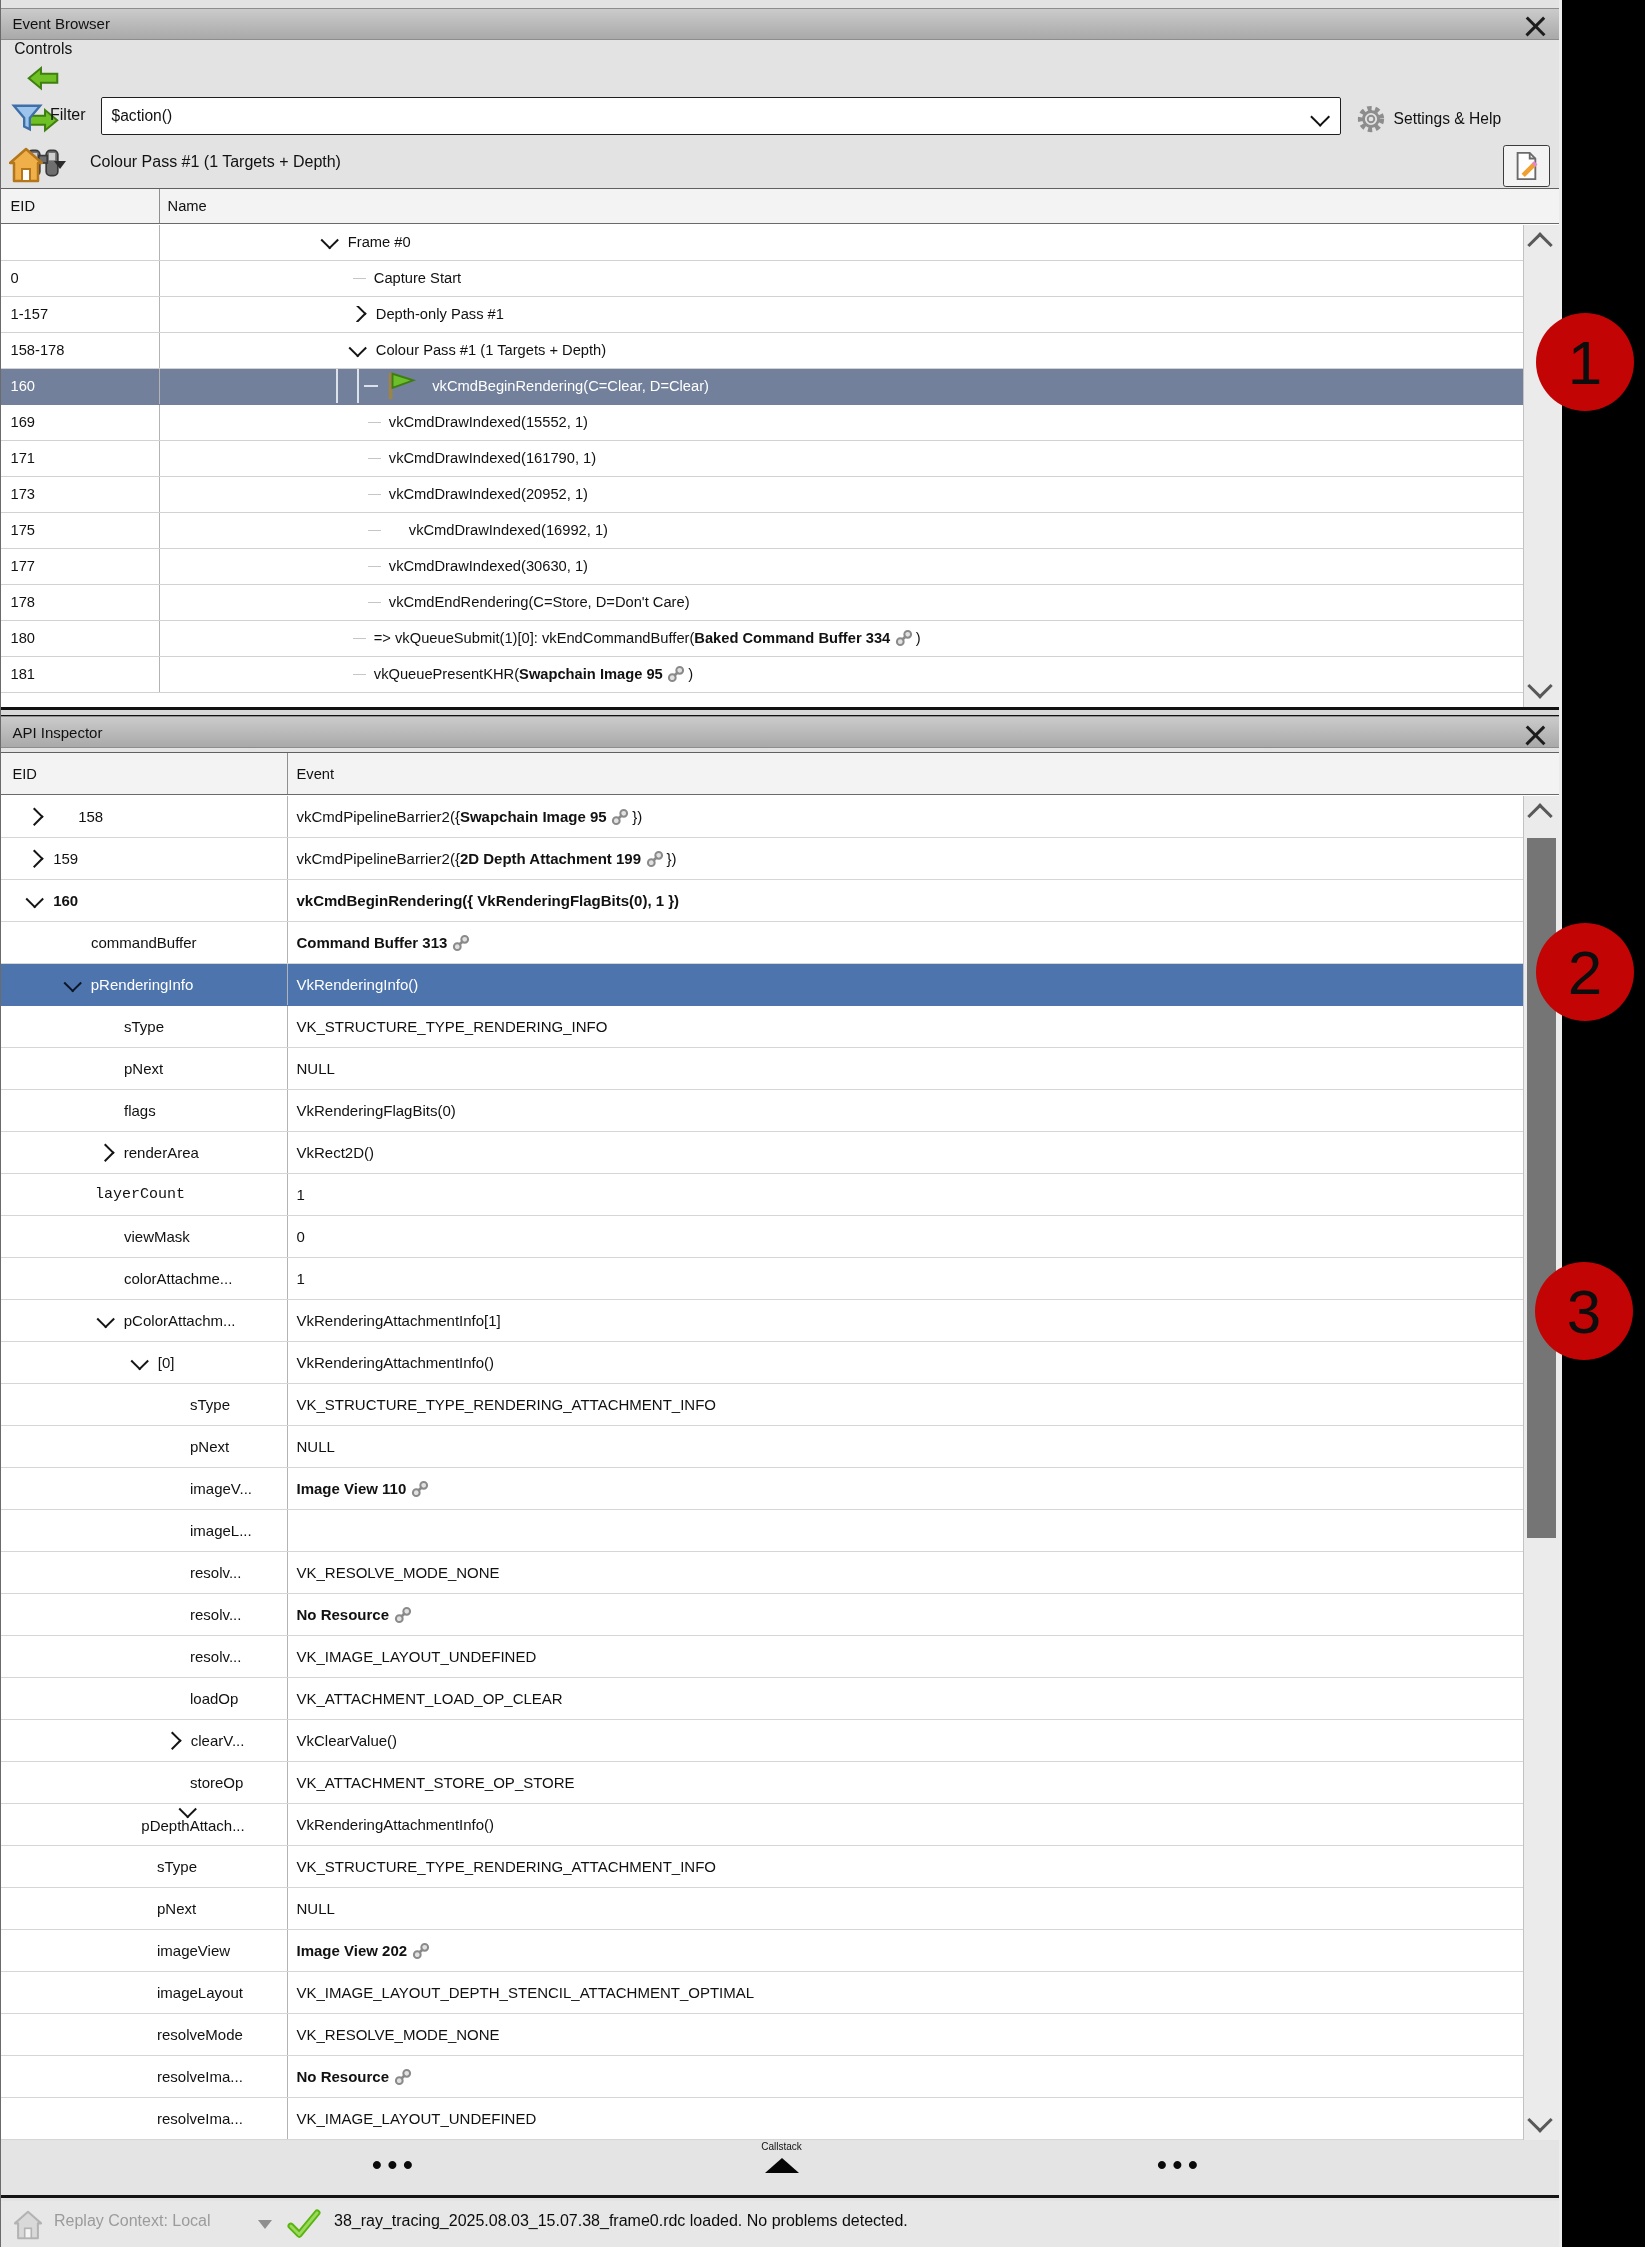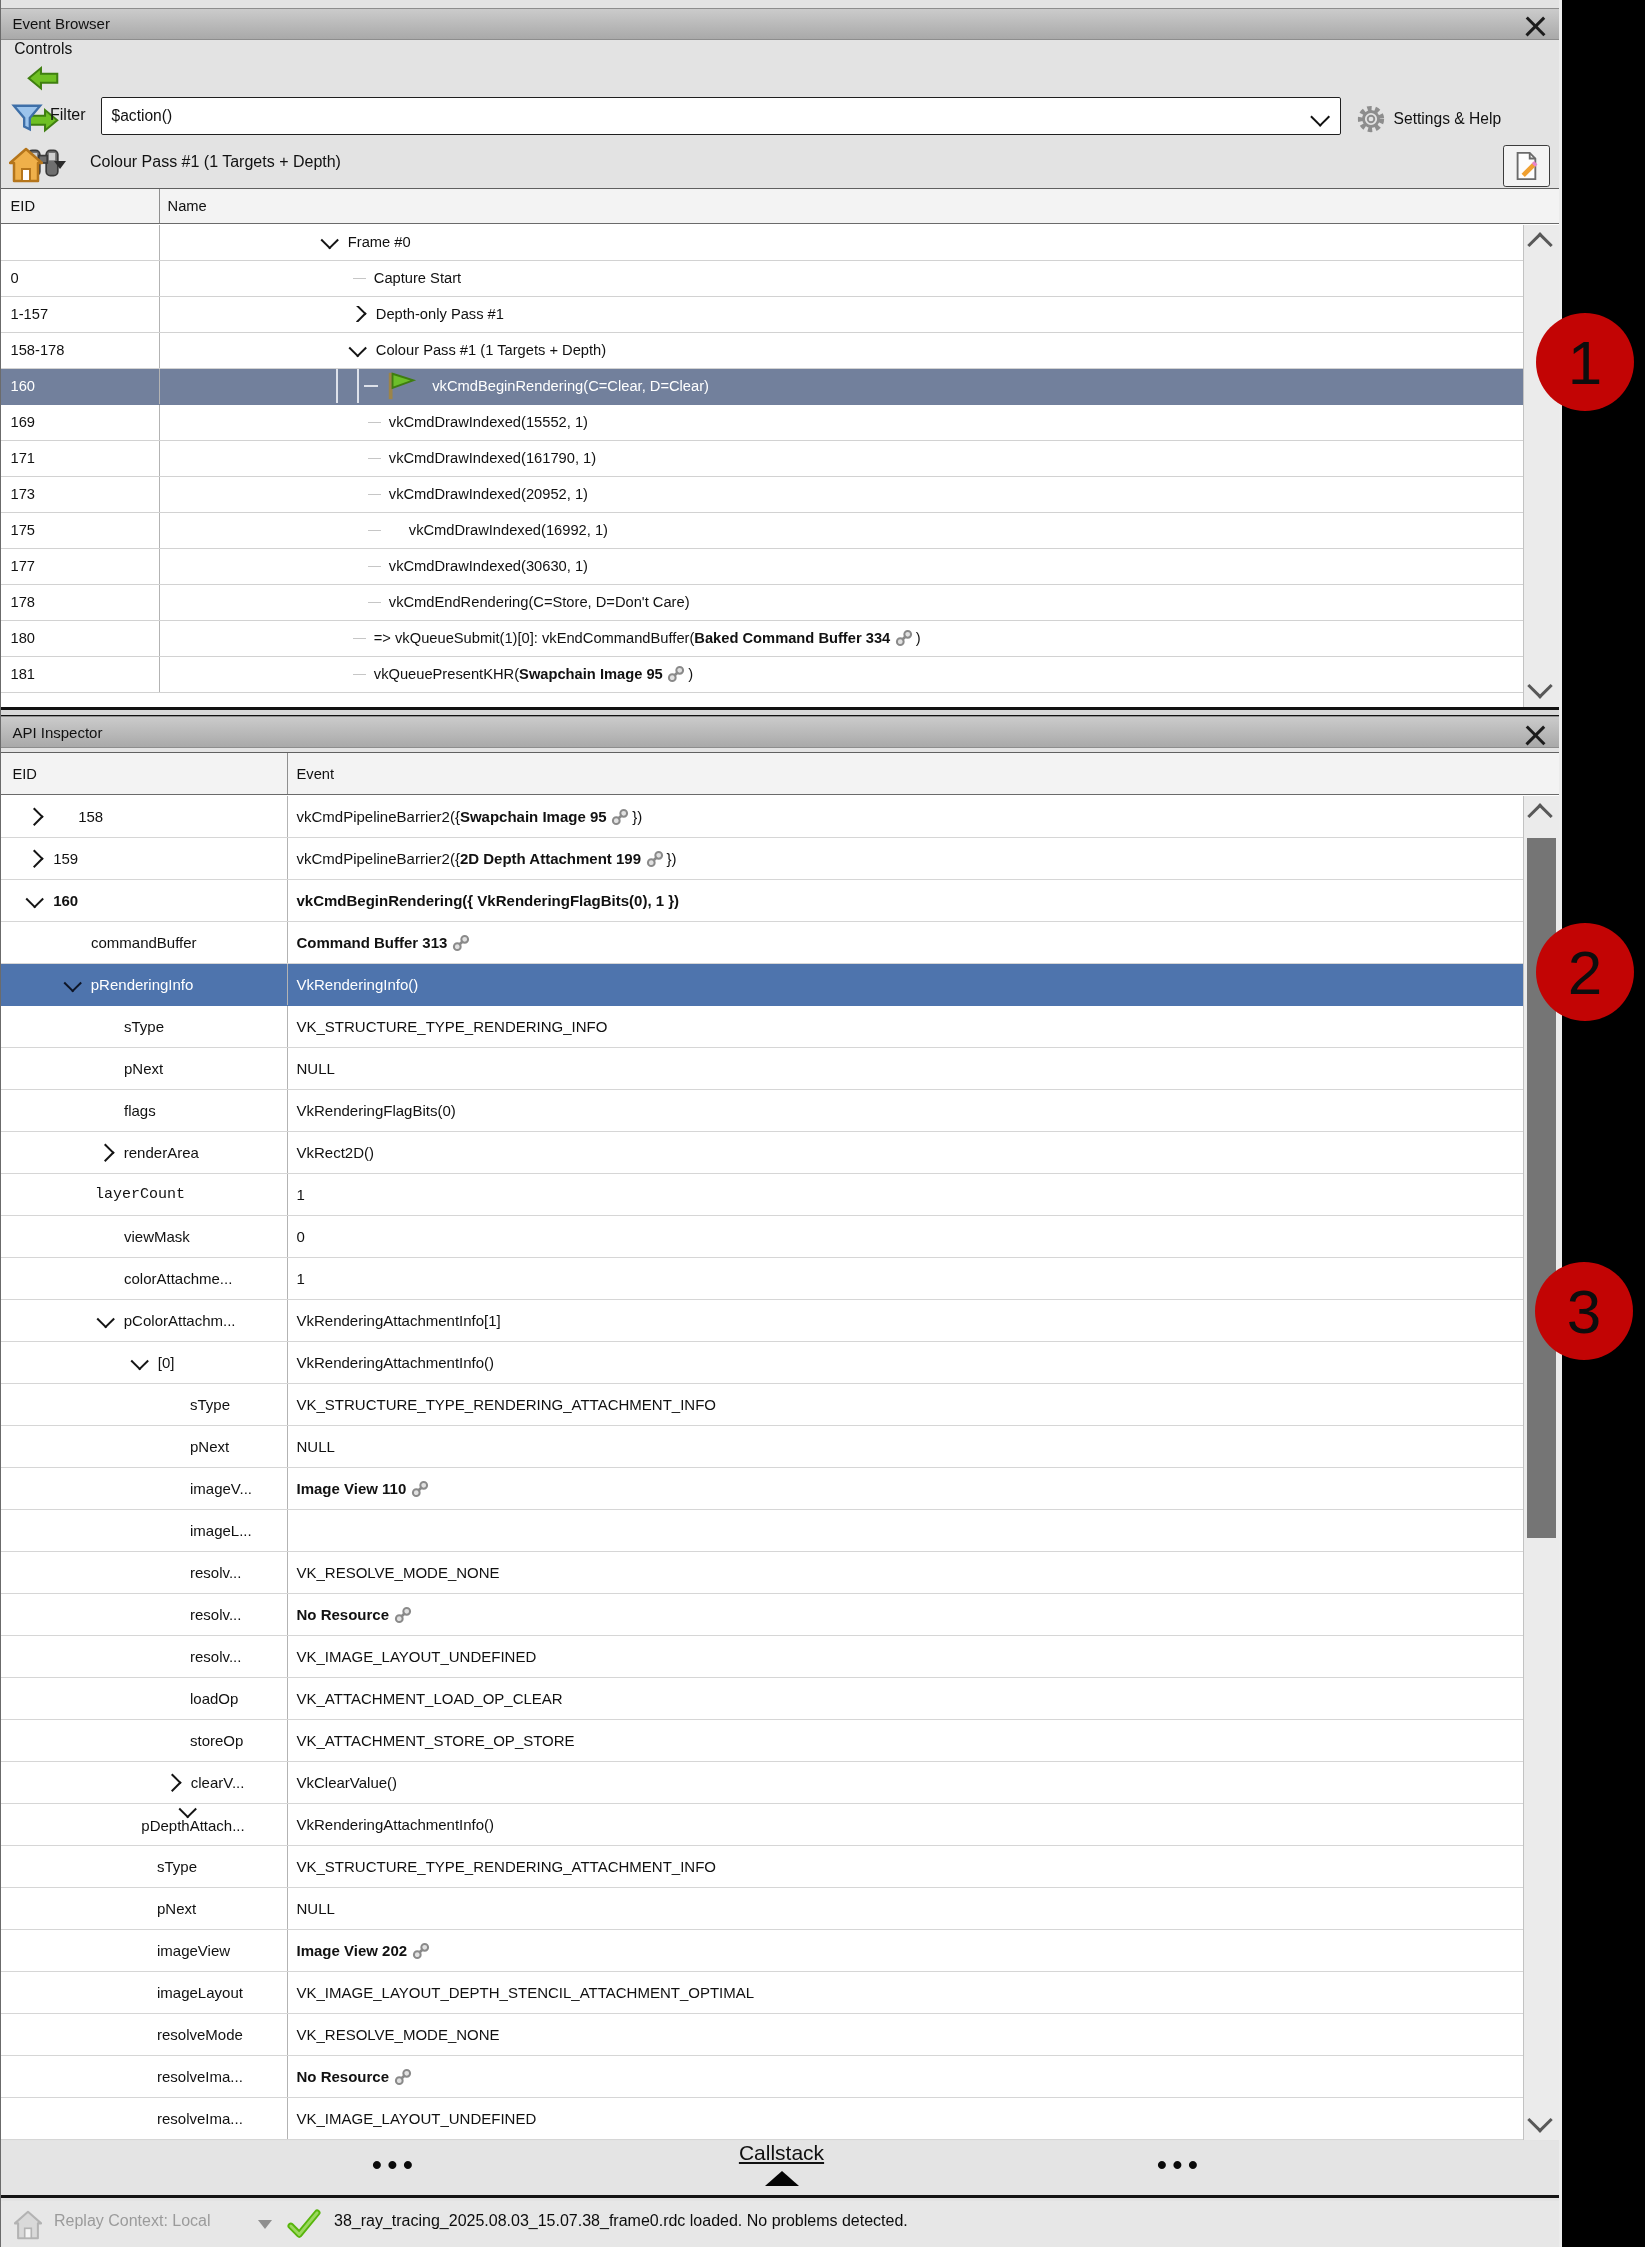--- a/index.html
+++ b/index.html
@@ -82,21 +82,21 @@
   .sarr.down{bottom:11.4px;transform:rotate(45deg);}
   .sthumb{position:absolute;left:2.8px;right:2.8px;background:#757575;}
   
   .psep{position:absolute;left:0;right:0;top:707px;height:9.5px;background:#d8d8d8;
         border-top:3.8px solid #111;border-bottom:2.8px solid #111;box-sizing:border-box;}
   .footer{position:absolute;left:0;right:0;top:2141px;height:57px;background:#E4E4E4;
         border-bottom:3.8px solid #141414;box-sizing:border-box;}
   .dots{position:absolute;top:7.6px;font-size:28px;font-weight:bold;letter-spacing:5.7px;color:#0a0a0a;}
   #dotsL{left:371px;} #dotsR{left:1156px;}
   .callstack{position:absolute;left:700px;top:0px;width:161px;text-align:center;}
-  .callstack .lbl{font-size:21px;text-decoration:underline;}
+  .callstack .lbl{font-size:10px;}
   .tri-up{width:0;height:0;border-left:17px solid transparent;border-right:17px solid transparent;
         border-bottom:15px solid #050505;margin:5.7px auto 0;}
   .statusbar{position:absolute;left:0;right:0;top:2201px;height:46px;background:#E7E7E7;}
   .status-ctx{position:absolute;left:53px;top:11.4px;font-size:16px;color:#9b9b9b;}
   .status-caret{position:absolute;left:257px;top:19px;width:0;height:0;border-left:7.6px solid transparent;
         border-right:7.6px solid transparent;border-top:9.5px solid #8f8f8f;}
   .status-msg{position:absolute;left:333px;top:11.4px;font-size:16px;color:#0c0c0c;}
   
   .mark{position:absolute;width:98px;height:98px;border-radius:49px;background:#C20404;
         color:#0d0d0d;display:flex;align-items:center;justify-content:center;
@@ -579,34 +579,34 @@
           </div>
           <div class="arow">
             <div class="c1" style="padding-left: 189px;">
               <span>loadOp</span>
             </div>
             <div class="c2" style="padding-left: 8.5px;">
               <span>VK_ATTACHMENT_LOAD_OP_CLEAR</span>
             </div>
           </div>
           <div class="arow">
-            <div class="c1" style="padding-left: 189px;">
-              <span>storeOp</span>
-            </div>
-            <div class="c2" style="padding-left: 8.5px;">
-              <span>VK_ATTACHMENT_STORE_OP_STORE</span>
-            </div>
-          </div>
-          <div class="arow">
             <div class="c1" style="padding-left: 165px;">
               <span class="chev r"></span>
               <span>clearV...</span>
             </div>
             <div class="c2" style="padding-left: 8.5px;">
               <span>VkClearValue()</span>
+            </div>
+          </div>
+          <div class="arow">
+            <div class="c1" style="padding-left: 189px;">
+              <span>storeOp</span>
+            </div>
+            <div class="c2" style="padding-left: 8.5px;">
+              <span>VK_ATTACHMENT_STORE_OP_STORE</span>
             </div>
           </div>
           <div class="arow">
             <div class="c1" style="padding-left: 98px; flex-direction: column;">
               <span class="chev d"></span>
               <span>pDepthAttach...</span>
             </div>
             <div class="c2" style="padding-left: 8.5px;">
               <span>VkRenderingAttachmentInfo()</span>
             </div>

